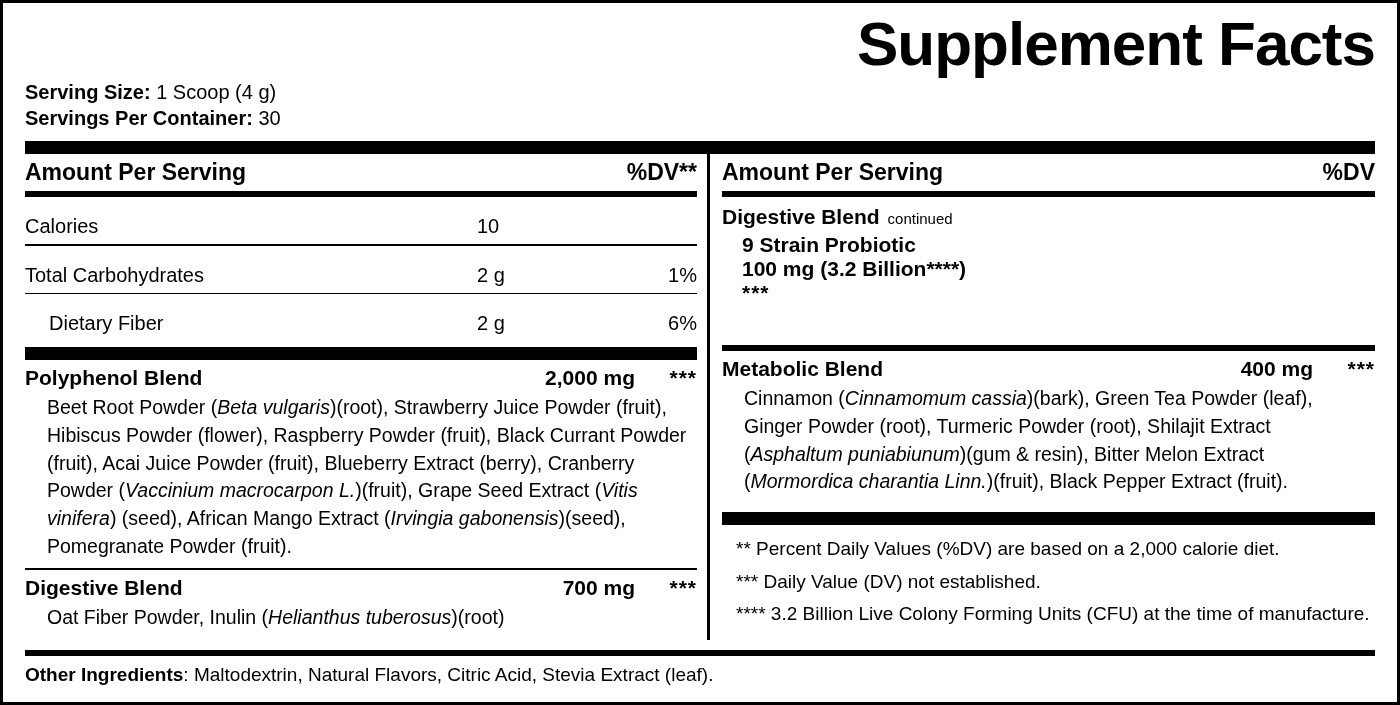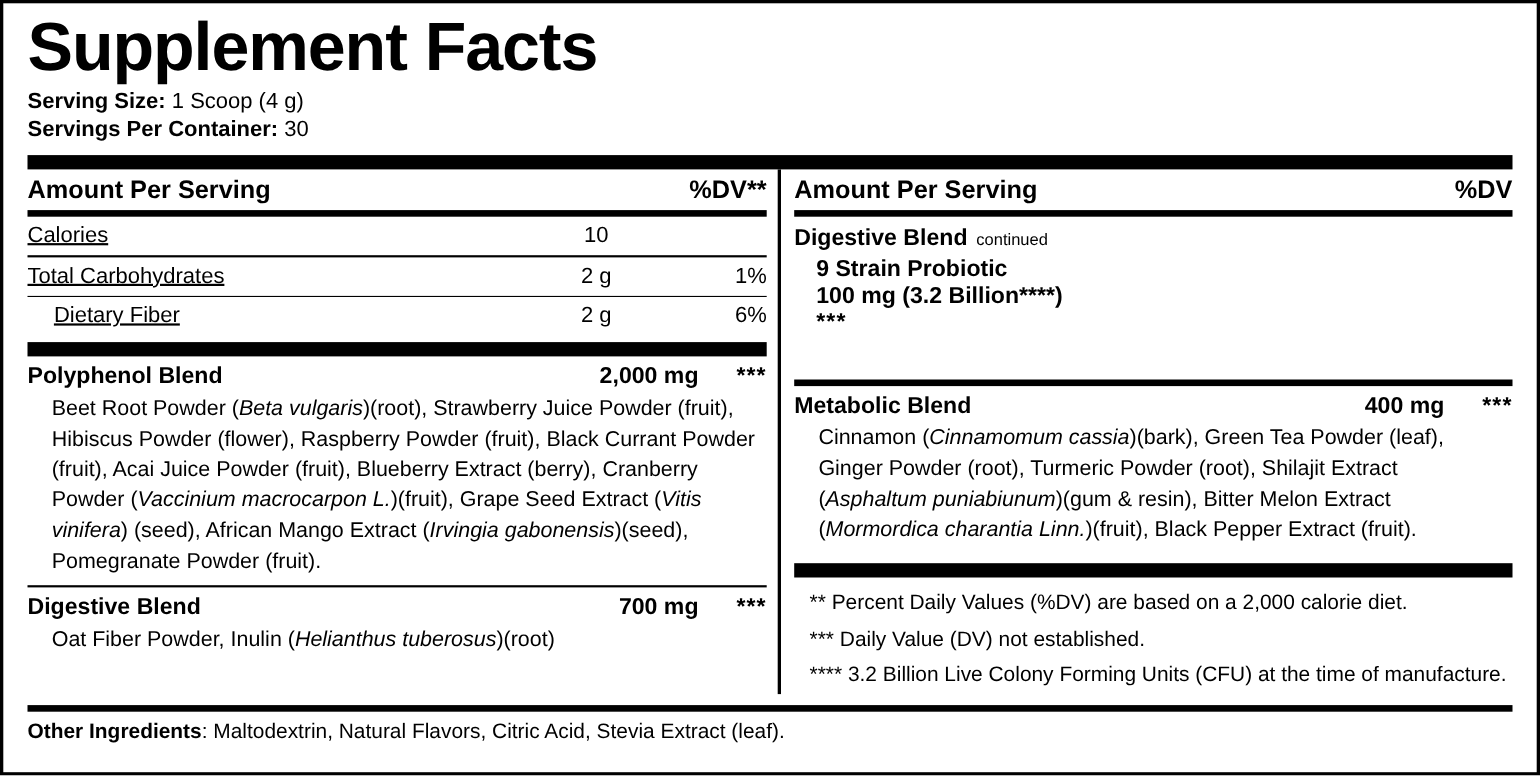--- a/index.html
+++ b/index.html
@@ -22,20 +22,21 @@
   }
   .inner {
     padding: 8px 22px 0 22px;
   }
   .title {
     font-size: 62px;
     font-weight: bold;
     letter-spacing: -1px;
     line-height: 1.05;
     margin: 0 0 4px 0;
+    text-align: right;
   }
   .serving-line {
     font-size: 20px;
     line-height: 1.28;
   }
   .serving-line b { font-weight: bold; }
 
   .rule-thick {
     height: 13px;
     background: #000;
@@ -79,25 +80,26 @@
   }
   .hdr-row .label { flex: 1 1 auto; }
   .hdr-row .dv { flex: 0 0 auto; }
 
   .nutr-row {
     display: flex;
     align-items: baseline;
     font-size: 20px;
     padding: 6px 0 6px 0;
   }
-  .nutr-row .name { flex: 1 1 auto; text-decoration: underline; }
+  .nutr-row .name { flex: 1 1 auto; }
   .nutr-row .amt {
     flex: 0 0 130px;
-    text-align: center;
+    text-align: left;
     padding-right: 18px;
+    margin-top: 12px;
   }
   .nutr-row .pct {
     flex: 0 0 72px;
     text-align: right;
   }
   .indent1 { padding-left: 24px; }
 
   .blend-head {
     display: flex;
     align-items: baseline;

